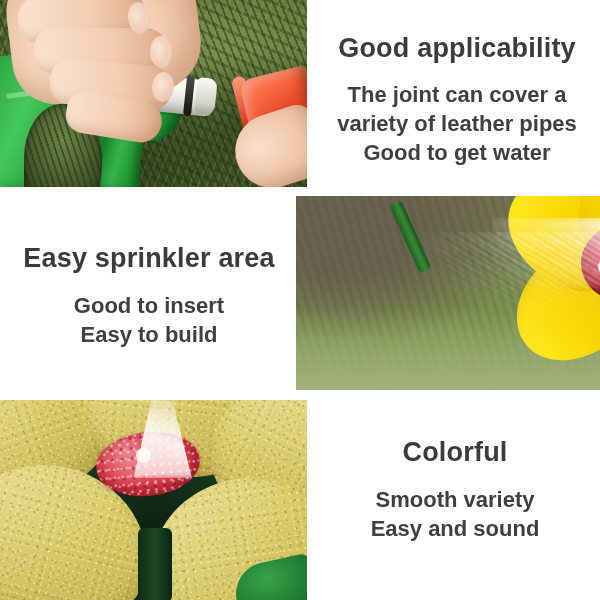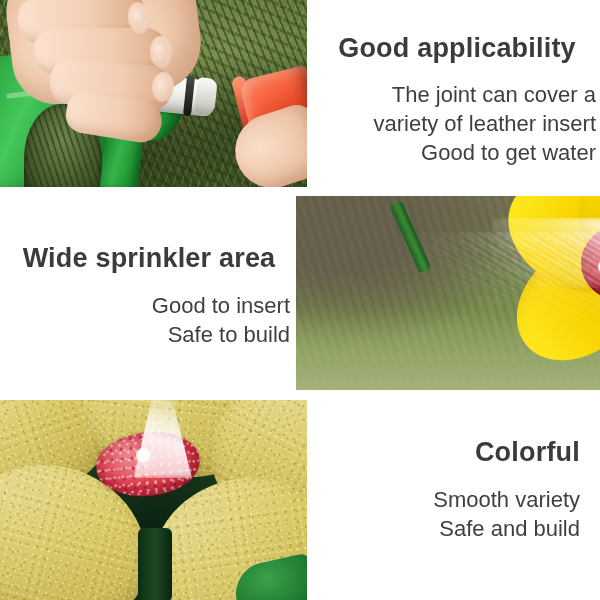--- a/index.html
+++ b/index.html
@@ -334,36 +334,35 @@
   .head {
     font-size: 27px;
     font-weight: bold;
     color: #3b3b3b;
     letter-spacing: .2px;
     line-height: 1.1;
     margin: 0;
   }
   .body-lines {
     font-size: 22px;
-    font-weight: normal;
+    font-weight: bold;
     color: #3f3f3f;
     line-height: 1.33;
     margin: 0;
-    text-align: right;
   }
   .body-lines div { white-space: nowrap; }
 
   #block-applicability { left: 318px; top: 34px; width: 278px; text-align: center; }
   #block-applicability .head { margin-bottom: 16px; }
 
   #block-sprinkler { left: 8px; top: 244px; width: 282px; text-align: center; }
   #block-sprinkler .head { margin-bottom: 17px; }
 
   #block-colorful { left: 330px; top: 438px; width: 250px; text-align: center; }
-  #block-colorful .head { margin-bottom: 17px; text-align: right; }
+  #block-colorful .head { margin-bottom: 17px; }
 </style>
 </head>
 <body>
 
 <div class="stage">
 
   <div class="photo" id="panel-hose">
     <div class="grass-bg"></div>
     <div class="grass-dark"></div>
 
@@ -389,30 +388,30 @@
     <div class="nail n1"></div>
     <div class="nail n2"></div>
     <div class="nail n3"></div>
     <div class="thumb-right"></div>
   </div>
 
   <div class="block" id="block-applicability">
     <h2 class="head">Good applicability</h2>
     <div class="body-lines">
       <div>The joint can cover a</div>
-      <div>variety of leather insert</div>
+      <div>variety of leather pipes</div>
       <div>Good to get water</div>
     </div>
   </div>
 
   <div class="block" id="block-sprinkler">
-    <h2 class="head">Wide sprinkler area</h2>
+    <h2 class="head">Easy sprinkler area</h2>
     <div class="body-lines">
       <div>Good to insert</div>
-      <div>Safe to build</div>
+      <div>Easy to build</div>
     </div>
   </div>
 
   <div class="photo" id="panel-spray">
     <div class="lawn-bg"></div>
     <div class="lawn-blur-bottom"></div>
     <div class="stem2"></div>
     <div class="flower2">
       <div class="petal2 p2a"></div>
       <div class="petal2 p2b"></div>
@@ -437,17 +436,17 @@
     <div class="macro-green-br"></div>
     <div class="macro-core"></div>
     <div class="macro-nozzle"></div>
     <div class="macro-jet"></div>
   </div>
 
   <div class="block" id="block-colorful">
     <h2 class="head">Colorful</h2>
     <div class="body-lines">
       <div>Smooth variety</div>
-      <div>Safe and build</div>
+      <div>Easy and sound</div>
     </div>
   </div>
 
 </div>
 
 </body></html>

